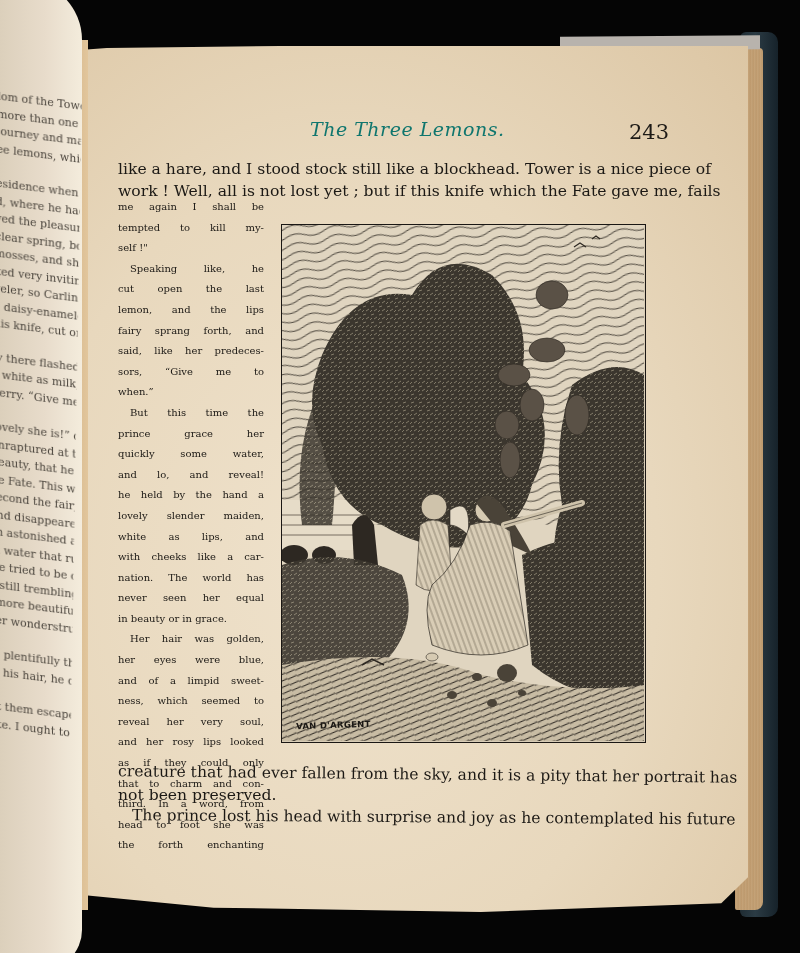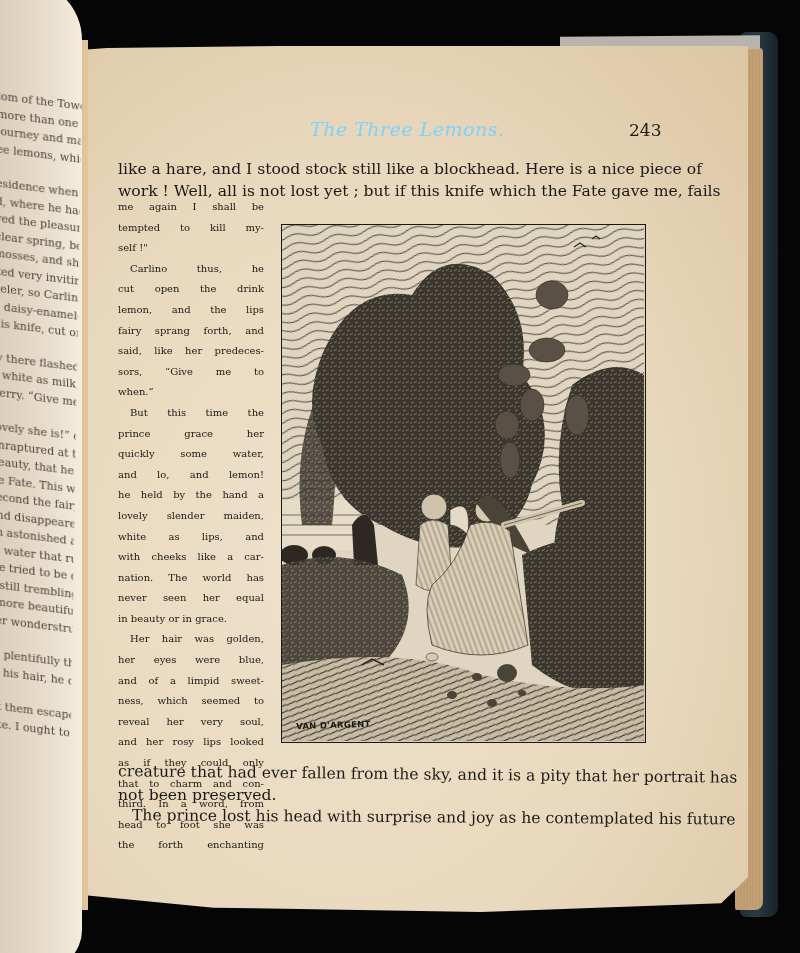--- a/index.html
+++ b/index.html
@@ -49,25 +49,25 @@
       font-size: 11px; line-height: 17.5px; color: #4a443c;
       filter: blur(0.5px);
       transform: skewY(6deg) rotate(1deg);
       white-space: nowrap; overflow: hidden;
     }
     .left-text .gap { height: 17px; }
 
     
     .running-head {
       position: absolute; left: 310px; top: 118px;
-      font-style: italic; font-size: 19px; color: #7dd3fc; letter-spacing: 0.5px;
+      font-style: italic; font-size: 19px; color: #0f766e; letter-spacing: 0.5px;
     }
     .page-number {
       position: absolute; left: 629px; top: 120px;
-      font-size: 17px; color: #1d1a16;
+      font-size: 21px; color: #1d1a16;
     }
     
     .body-text { color: #1c1915; font-size: 15.6px; }
     .full-line {
       position: absolute; left: 118px; width: 535px;
       text-align: justify; text-align-last: justify; white-space: nowrap;
     }
     .narrow-col {
       position: absolute; left: 118px; top: 197px; width: 146px;
       font-size: 10px; line-height: 20.6px;
@@ -140,38 +140,38 @@
         <div class="gap"></div>
         <div class="line">let them escape, as I</div>
         <div class="line">fate. I ought to have</div>
       </div>
   </div>
 
   <div class="running-head">The Three Lemons.</div>
   <div class="page-number">243</div>
 
   <div class="body-text">
-    <div class="full-line" style="top:160px">like a hare, and I stood stock still like a blockhead. Here is a nice piece of</div>
+    <div class="full-line" style="top:160px">like a hare, and I stood stock still like a blockhead. Tower is a nice piece of</div>
     <div class="full-line" style="top:182px">work ! Well, all is not lost yet ; but if this knife which the Fate gave me, fails</div>
 
     <div class="narrow-col">
       <span class="ln">me again I shall be</span>
       <span class="ln">tempted to kill my-</span>
       <span class="ln last">self !"</span>
-      <span class="ln ind">Carlino thus, he</span>
-      <span class="ln">cut open the drink</span>
+      <span class="ln ind">Speaking like, he</span>
+      <span class="ln">cut open the last</span>
       <span class="ln">lemon, and the lips</span>
       <span class="ln">fairy sprang forth, and</span>
       <span class="ln">said, like her predeces-</span>
       <span class="ln">sors, “Give me to</span>
       <span class="ln last">when.”</span>
       <span class="ln ind">But this time the</span>
       <span class="ln">prince grace her</span>
       <span class="ln">quickly some water,</span>
-      <span class="ln">and lo, and lemon!</span>
+      <span class="ln">and lo, and reveal!</span>
       <span class="ln">he held by the hand a</span>
       <span class="ln">lovely slender maiden,</span>
       <span class="ln">white as lips, and</span>
       <span class="ln">with cheeks like a car-</span>
       <span class="ln">nation. The world has</span>
       <span class="ln">never seen her equal</span>
       <span class="ln last">in beauty or in grace.</span>
       <span class="ln ind">Her hair was golden,</span>
       <span class="ln">her eyes were blue,</span>
       <span class="ln">and of a limpid sweet-</span>

